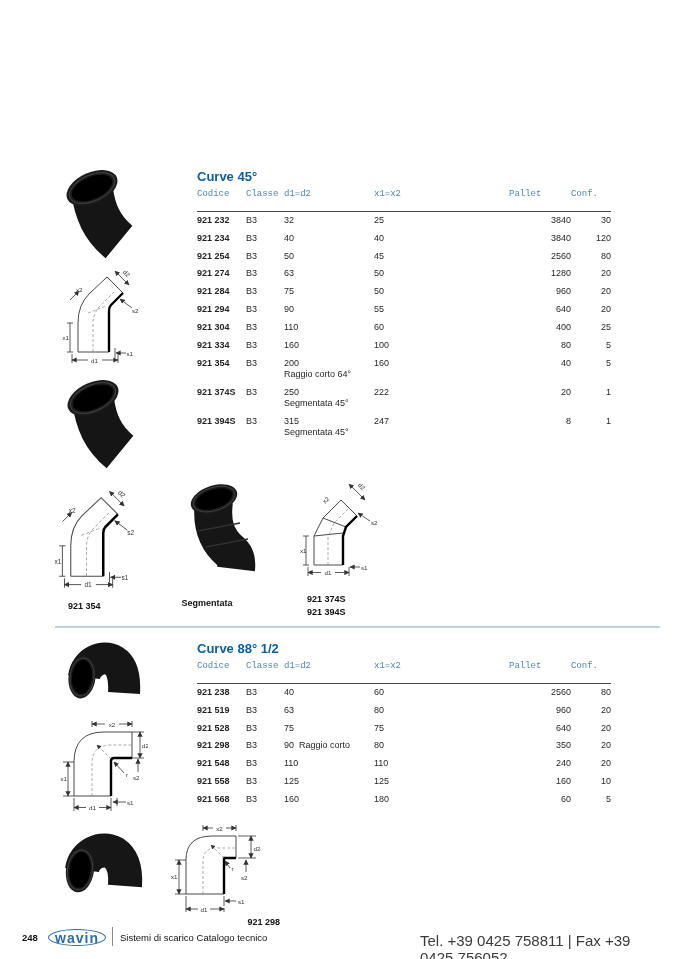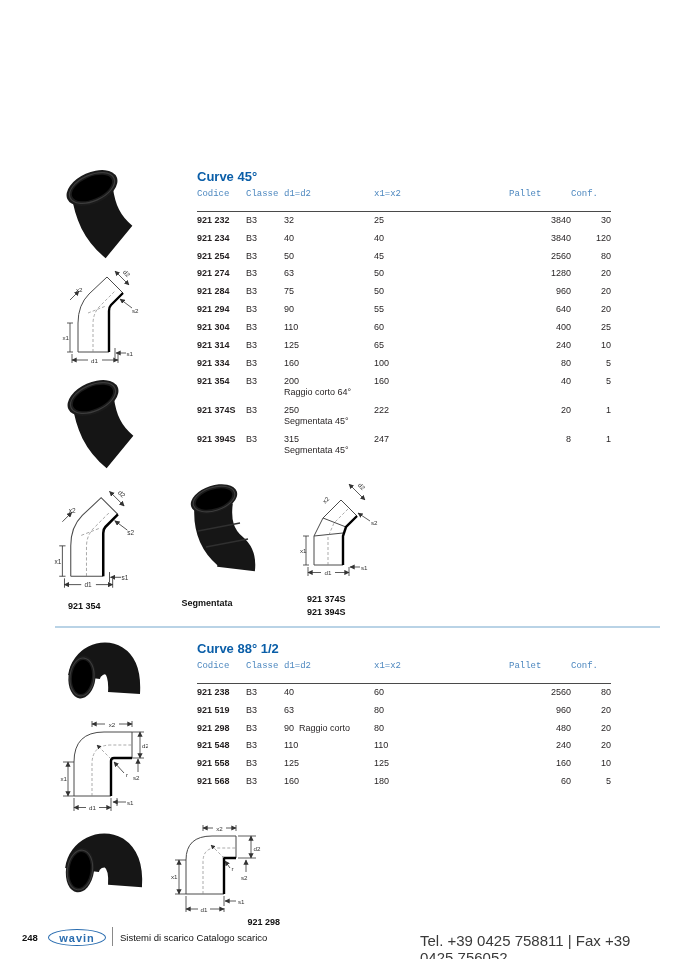--- a/index.html
+++ b/index.html
@@ -31,21 +31,21 @@
 
   
   .divider{position:absolute;left:55px;top:626px;width:605px;height:2px;background:#b9d3e6;}
 
   
   .footer-text{font-size:9.5px;color:#111;}
   .wavin-logo{
     position:absolute;left:48px;top:929px;width:56px;height:15px;
     border:1.6px solid #2a6db0;border-radius:50%;
     display:flex;align-items:center;justify-content:center;
-    color:#2a6db0;font-weight:bold;font-size:11px;letter-spacing:1px;
+    color:#2a6db0;font-weight:bold;font-size:14px;letter-spacing:1px;
   }
   .vbar{position:absolute;left:112px;top:927px;width:1px;height:19px;background:#8a8a8a;}
   .footer-right{position:absolute;left:420px;top:932px;width:240px;text-align:left;font-size:15px;color:#3a3a3a;}
 
   svg text{font-family:"Liberation Sans","DejaVu Sans",sans-serif;font-size:6.2px;fill:#333;}
 </style>
 </head>
 <body>
 
 <svg class="abs" style="left:62px;top:170px" width="82" height="95" viewBox="0 0 82 95">
@@ -172,28 +172,20 @@
         </tr>
         <tr>
           <td class="c-codice">921 304</td>
           <td class="c-classe">B3</td>
           <td class="c-d">110</td>
           <td class="c-x">60</td>
           <td class="c-pallet">400</td>
           <td class="c-conf">25</td>
         </tr>
         <tr>
-          <td class="c-codice">921 314</td>
-          <td class="c-classe">B3</td>
-          <td class="c-d">125</td>
-          <td class="c-x">65</td>
-          <td class="c-pallet">240</td>
-          <td class="c-conf">10</td>
-        </tr>
-        <tr>
           <td class="c-codice">921 334</td>
           <td class="c-classe">B3</td>
           <td class="c-d">160</td>
           <td class="c-x">100</td>
           <td class="c-pallet">80</td>
           <td class="c-conf">5</td>
         </tr>
         <tr>
           <td class="c-codice">921 354</td>
           <td class="c-classe">B3</td>
@@ -437,25 +429,33 @@
         </tr>
         <tr>
           <td class="c-codice">921 519</td>
           <td class="c-classe">B3</td>
           <td class="c-d">63</td>
           <td class="c-x">80</td>
           <td class="c-pallet">960</td>
           <td class="c-conf">20</td>
         </tr>
         <tr>
+          <td class="c-codice">921 528</td>
+          <td class="c-classe">B3</td>
+          <td class="c-d">75</td>
+          <td class="c-x">75</td>
+          <td class="c-pallet">640</td>
+          <td class="c-conf">20</td>
+        </tr>
+        <tr>
           <td class="c-codice">921 298</td>
           <td class="c-classe">B3</td>
           <td class="c-d">90&nbsp;&nbsp;Raggio corto</td>
           <td class="c-x">80</td>
-          <td class="c-pallet">480</td>
+          <td class="c-pallet">350</td>
           <td class="c-conf">20</td>
         </tr>
         <tr>
           <td class="c-codice">921 548</td>
           <td class="c-classe">B3</td>
           <td class="c-d">110</td>
           <td class="c-x">110</td>
           <td class="c-pallet">240</td>
           <td class="c-conf">20</td>
         </tr>
@@ -479,15 +479,15 @@
   </table>
 </div>
 
 <div class="abs footer-text" style="left:22px;top:932px;font-weight:bold">248</div>
 <div class="wavin-logo">
   <span>wavin</span>
 </div>
 <div class="vbar"></div>
 <div class="abs footer-text" style="left:120px;top:932px">
   <span style="font-weight:normal">Sistemi di scarico</span>
-  <span>Catalogo scarico</span>
+  <span>Catalogo tecnico</span>
 </div>
 <div class="footer-right">Tel. +39 0425 758811 | Fax +39 0425 756052</div>
 
 </body></html>

